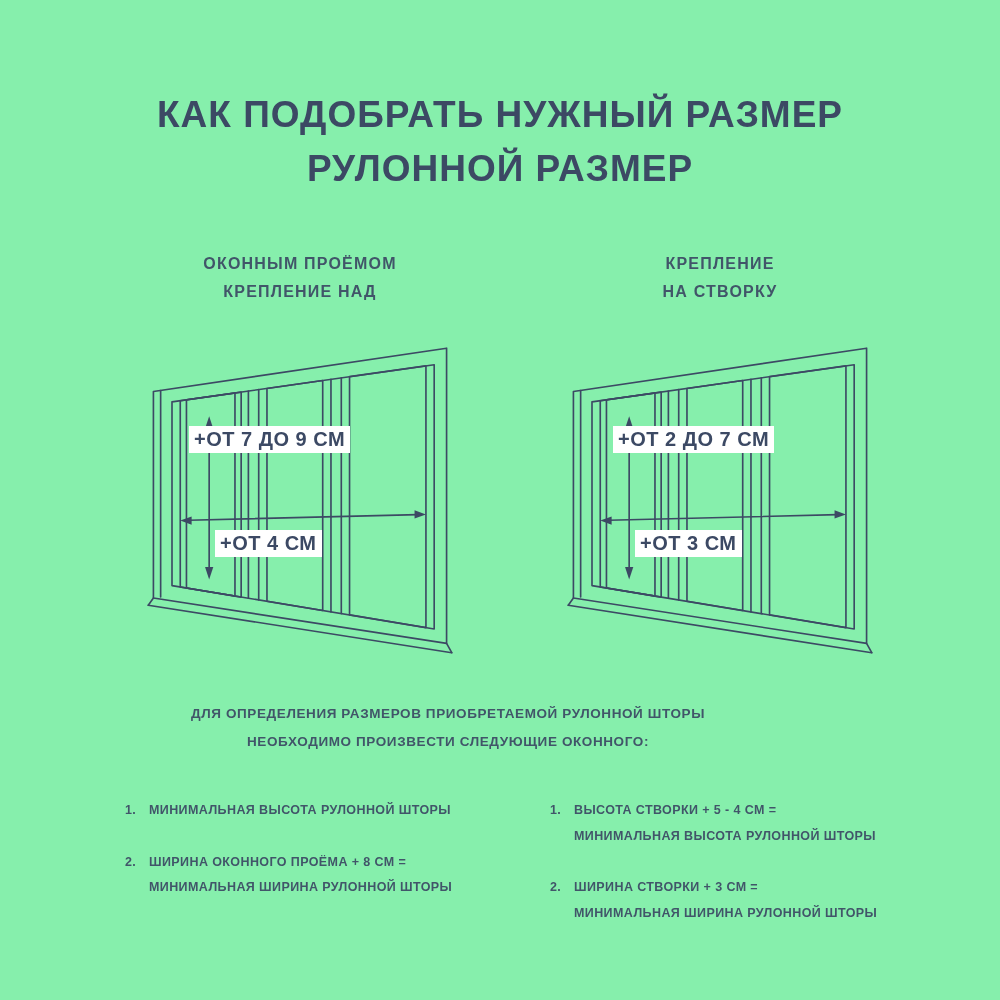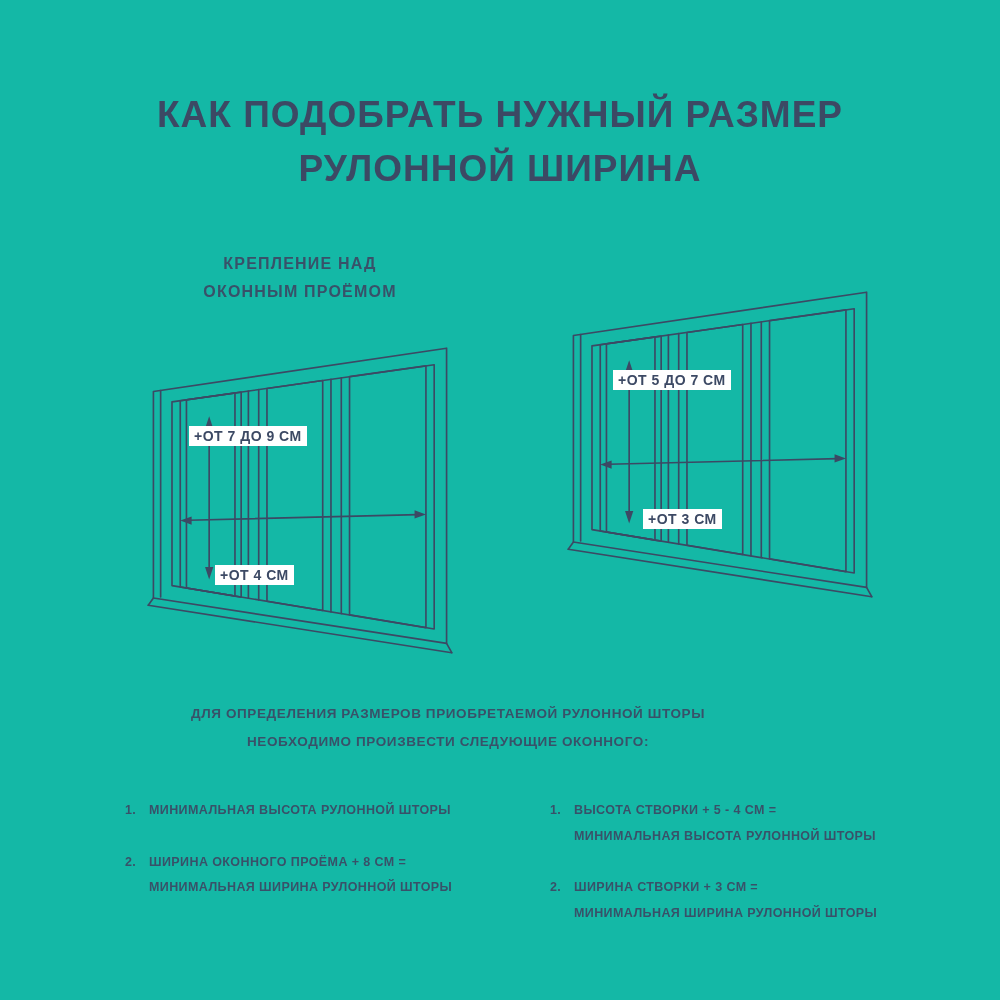--- a/index.html
+++ b/index.html
@@ -1,19 +1,19 @@
 <!DOCTYPE html>
 <html><head>
 <meta charset="utf-8">
 <style>
   html,body{margin:0;padding:0;}
   .poster{
     position:relative;
     width:1000px;height:1000px;
-    background:#14b8a6;
+    background:#86efac;
     font-family:"Liberation Sans", sans-serif;
     color:#3c4964;
     overflow:hidden;
   }
   .title{
     position:absolute;top:88px;left:0;width:1000px;
     text-align:center;
     font-size:37px;font-weight:bold;
     letter-spacing:1px;line-height:1.45;
   }
@@ -28,29 +28,29 @@
   }
   .window-wrap{
     position:relative;
     width:310px;
     margin:36px auto 0 auto;
   }
   .window-wrap svg{display:block;width:310px;height:320px;}
   .dim-label{
     position:absolute;
     background:#ffffff;
-    font-size:14px;font-weight:bold;
+    font-size:20px;font-weight:bold;
     letter-spacing:.5px;
     padding:2px 5px;
     white-space:nowrap;
   }
   .lbl-h{left:44px;top:84px;}
-  .lbl-w{left:70px;top:188px;margin-top:35px;}
+  .lbl-w{left:70px;top:188px;}
   .col-right .lbl-h{left:48px;}
-  .col-right .lbl-w{left:78px;}
+  .col-right .lbl-w{left:70px;}
   .intro{
     position:absolute;top:700px;left:0;width:896px;
     text-align:center;
     font-size:13.5px;font-weight:bold;
     letter-spacing:.6px;line-height:2.1;
     opacity:.92;
   }
   .calc-col{position:absolute;top:798px;}
   .calc-left{left:125px;width:350px;}
   .calc-right{left:550px;width:350px;}
@@ -103,43 +103,47 @@
       <polygon class="ar" points="62,72 58,84 66,84"></polygon>
       <polygon class="ar" points="62,230 58,218 66,218"></polygon>
     </symbol>
   </defs>
 </svg>
 
 <div class="poster">
 
   <div class="title">
     <div>КАК ПОДОБРАТЬ НУЖНЫЙ РАЗМЕР</div>
-    <div>РУЛОННОЙ ШИРИНА</div>
+    <div>РУЛОННОЙ РАЗМЕР</div>
   </div>
 
   <div class="column col-left">
     <div class="section-heading">
+      <div>ОКОННЫМ ПРОЁМОМ</div>
       <div>КРЕПЛЕНИЕ НАД</div>
-      <div>ОКОННЫМ ПРОЁМОМ</div>
     </div>
     <div class="window-wrap">
       <svg viewBox="0 0 300 310">
           <use href="#window-sym"></use>
         </svg>
       <div class="dim-label lbl-h">+ОТ 7 ДО 9 СМ</div>
       <div class="dim-label lbl-w">+ОТ 4 СМ</div>
     </div>
   </div>
 
   <div class="column col-right">
+    <div class="section-heading">
+      <div>КРЕПЛЕНИЕ</div>
+      <div>НА СТВОРКУ</div>
+    </div>
     <div class="window-wrap">
       <svg viewBox="0 0 300 310">
           <use href="#window-sym"></use>
         </svg>
-      <div class="dim-label lbl-h">+ОТ 5 ДО 7 СМ</div>
+      <div class="dim-label lbl-h">+ОТ 2 ДО 7 СМ</div>
       <div class="dim-label lbl-w">+ОТ 3 СМ</div>
     </div>
   </div>
 
   <div class="intro">
     <div>ДЛЯ ОПРЕДЕЛЕНИЯ РАЗМЕРОВ ПРИОБРЕТАЕМОЙ РУЛОННОЙ ШТОРЫ</div>
     <div>НЕОБХОДИМО ПРОИЗВЕСТИ СЛЕДУЮЩИЕ ОКОННОГО:</div>
   </div>
 
   <div class="calc-col calc-left">

